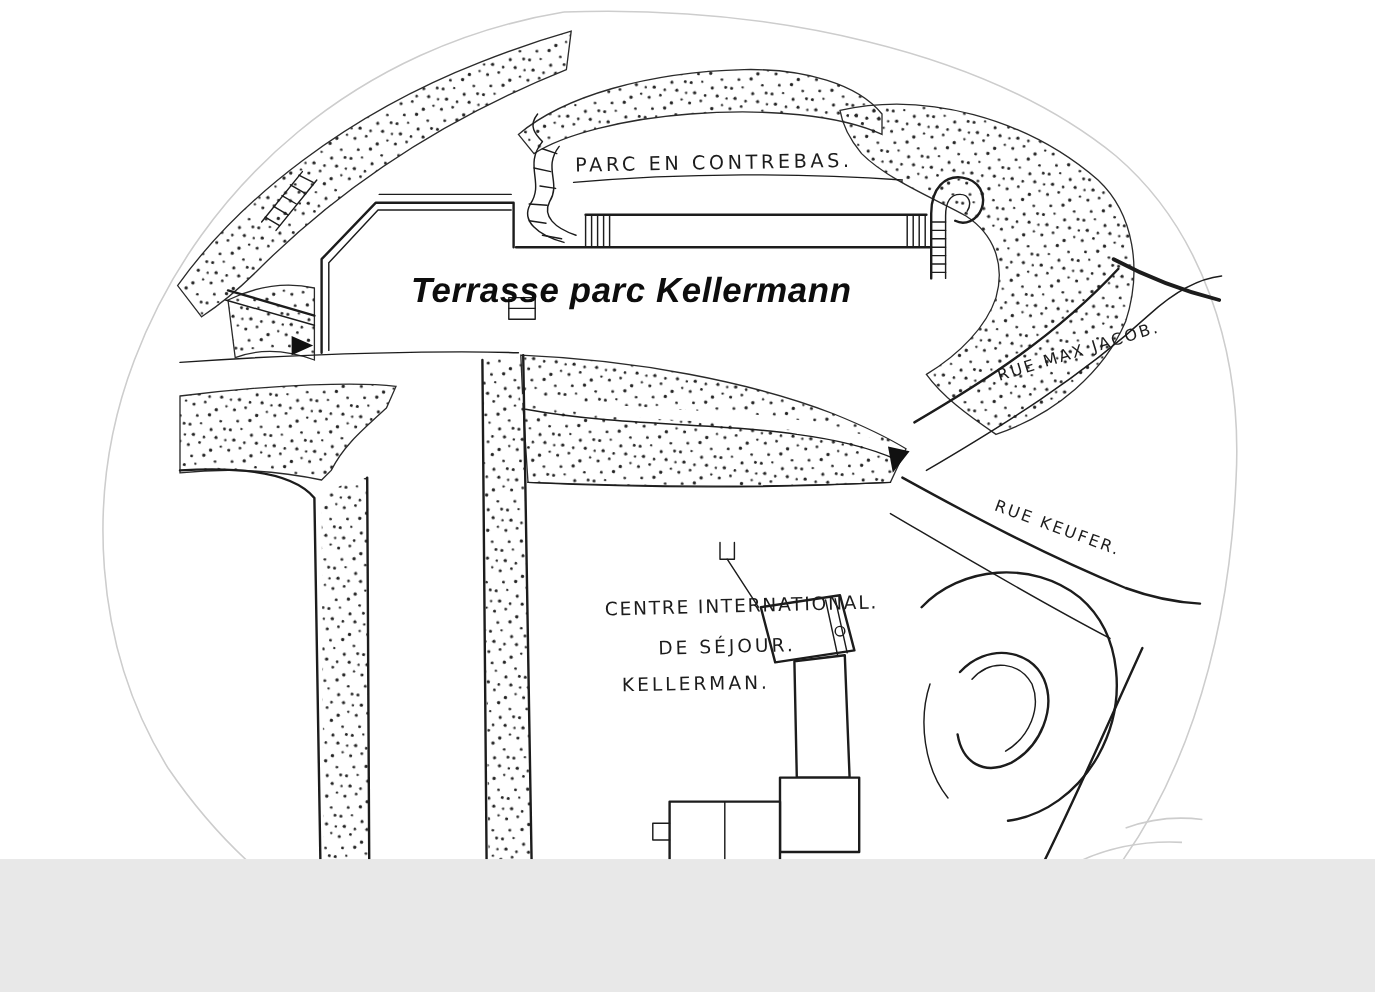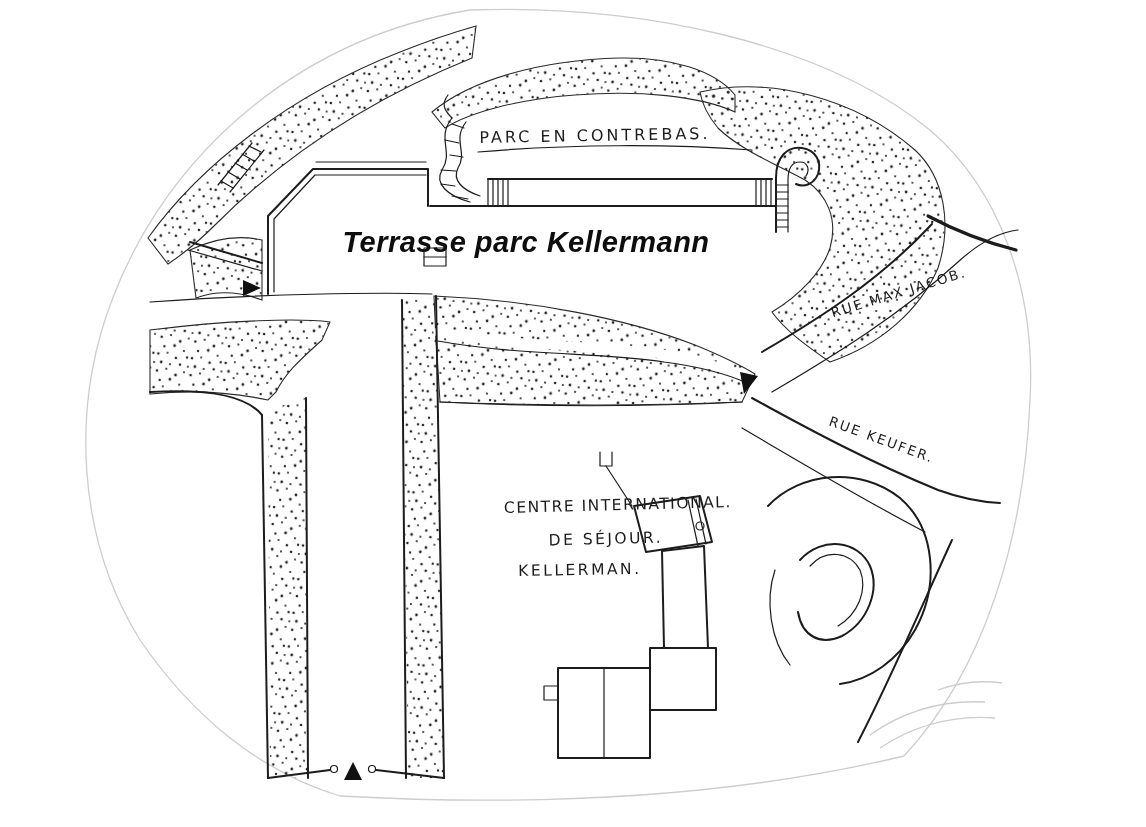--- a/index.html
+++ b/index.html
@@ -1,18 +1,18 @@
 <!DOCTYPE html>
 <html><head>
 <meta charset="utf-8">
 <style>
   html,body{margin:0;padding:0;background:#e8e8e8;}
   .page{
     position:relative;
-    width:1146px;height:827px;
+    width:1146px;height:716px;
     background:#ffffff;
     overflow:hidden;
     font-family:"DejaVu Sans",sans-serif;
   }
   svg{position:absolute;left:0;top:0;}
   .ink{stroke:#1c1c1c;fill:none;stroke-linecap:round;stroke-linejoin:round;}
   .w1{stroke-width:1.2;} .w2{stroke-width:2;} .w3{stroke-width:3.2;}
   .faint{stroke:#cdcdcd;fill:none;stroke-width:1.3;}
   .stip{fill:url(#stip);stroke:#2a2a2a;stroke-width:1.1;}
   .stipNoEdge{fill:url(#stip);stroke:none;}

